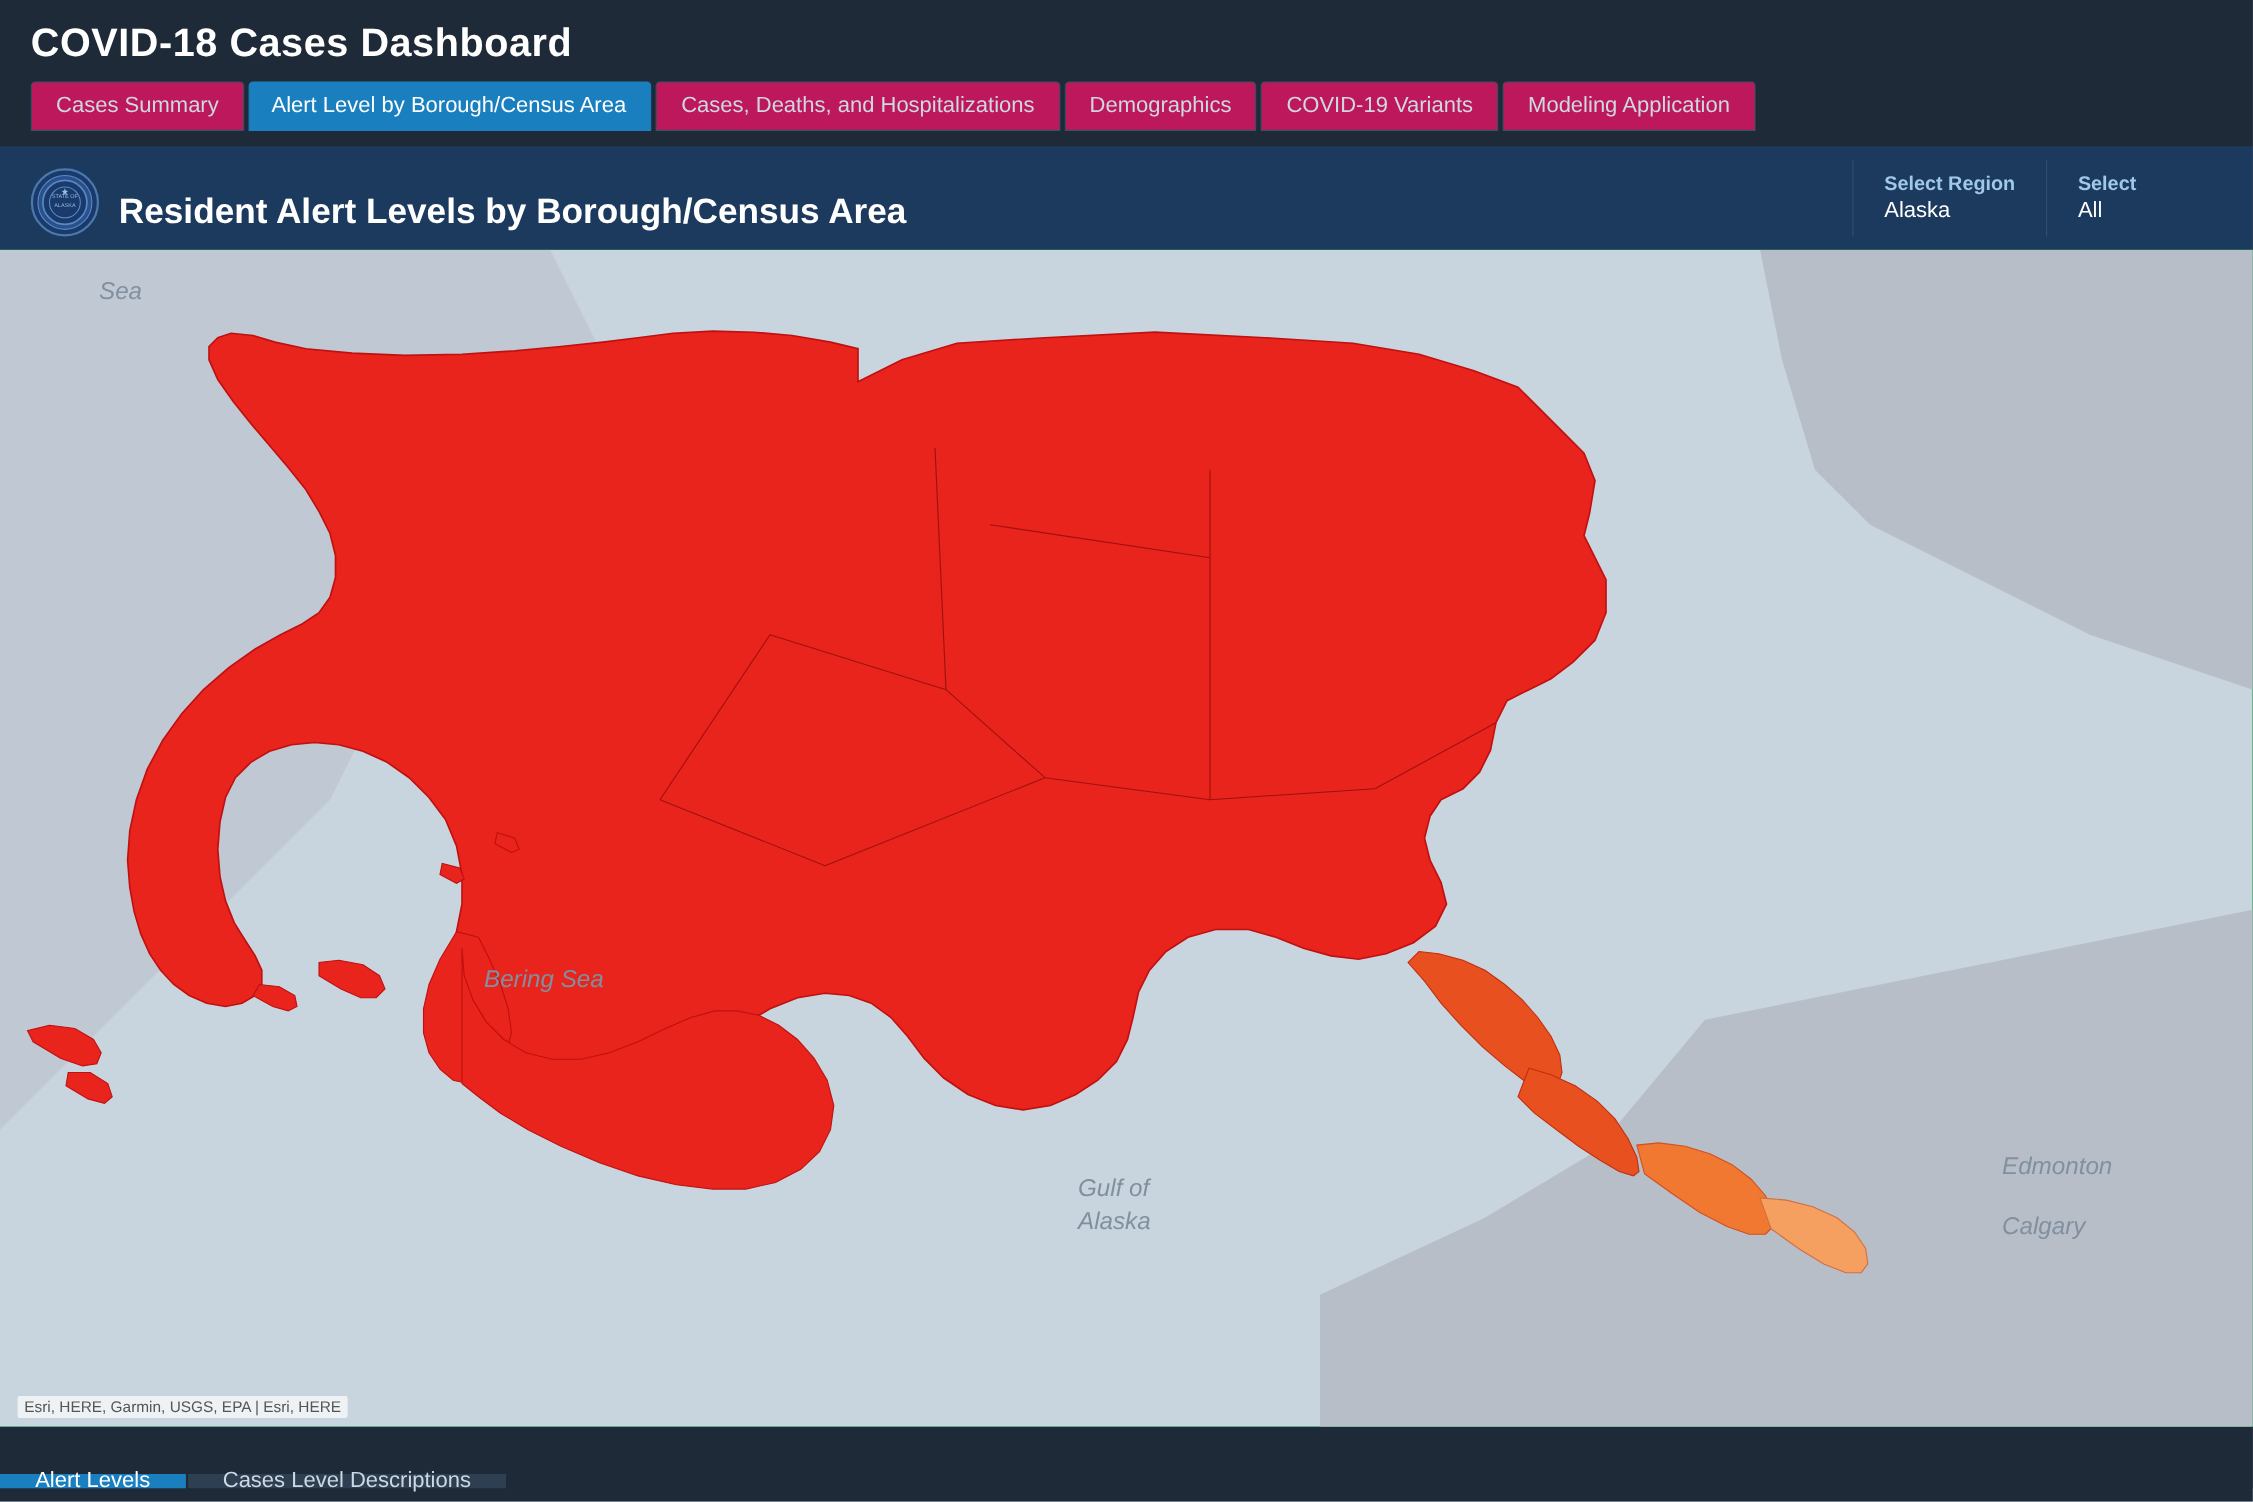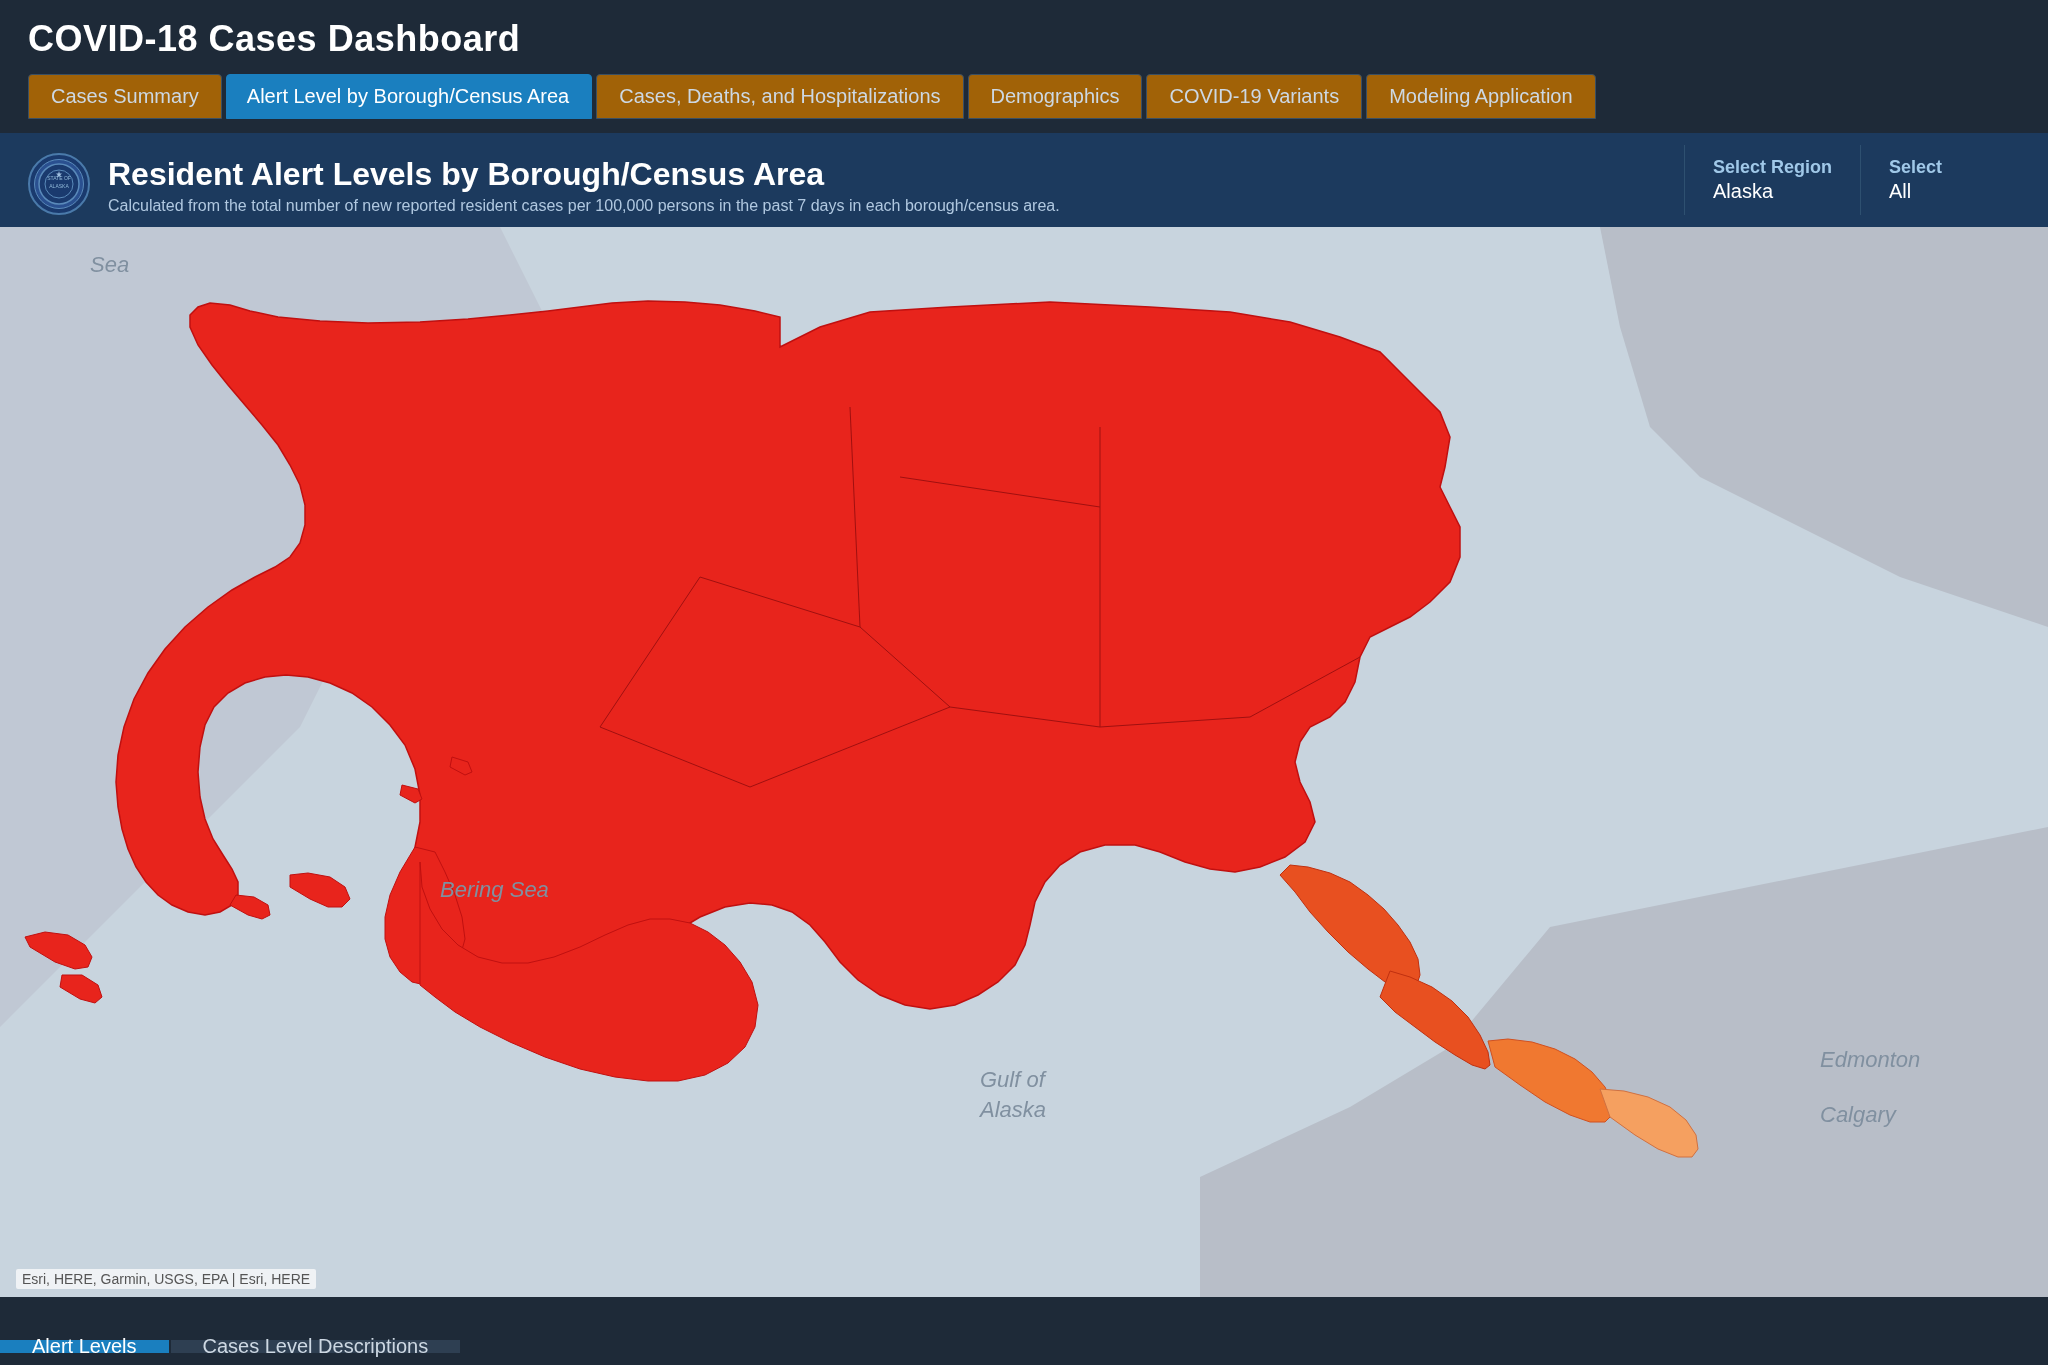--- a/index.html
+++ b/index.html
@@ -18,21 +18,21 @@
       margin-bottom: 14px;
     }
 
     
     #nav-tabs {
       display: flex;
       gap: 4px;
       flex-wrap: nowrap;
     }
     .nav-tab {
-      background: #a16207;
+      background: #be185d;
       color: #cdd8e3;
       border: 1px solid #3a4f63;
       padding: 10px 22px;
       font-size: 20px;
       cursor: pointer;
       border-radius: 4px 4px 0 0;
       white-space: nowrap;
     }
     .nav-tab.active {
       background: #1a7fbf;
@@ -200,21 +200,20 @@
           <circle cx="22" cy="22" r="14" fill="none" stroke="#5a8aba" stroke-width="1"></circle>
           <text x="22" y="18" text-anchor="middle" fill="#90b8d8" font-size="5" font-family="Arial">STATE OF</text>
           <text x="22" y="26" text-anchor="middle" fill="#90b8d8" font-size="5" font-family="Arial">ALASKA</text>
 
           <polygon points="22,8 23.5,13 28,13 24.5,16 26,21 22,18 18,21 19.5,16 16,13 20.5,13" fill="#a0c0e0" transform="scale(0.5) translate(22,10)"></polygon>
         </svg>
       </div>
     </div>
     <div id="banner-text">
       <div id="banner-title">Resident Alert Levels by Borough/Census Area</div>
-      <div id="banner-subtitle">Calculated from the total number of new reported resident cases per 100,000 persons in the past 7 days in each borough/census area.</div>
     </div>
     <div id="select-region-block">
       <div class="select-block">
         <div class="select-label">Select Region</div>
         <div class="select-value">Alaska</div>
       </div>
       <div class="select-block">
         <div class="select-label">Select</div>
         <div class="select-value">All</div>
       </div>

